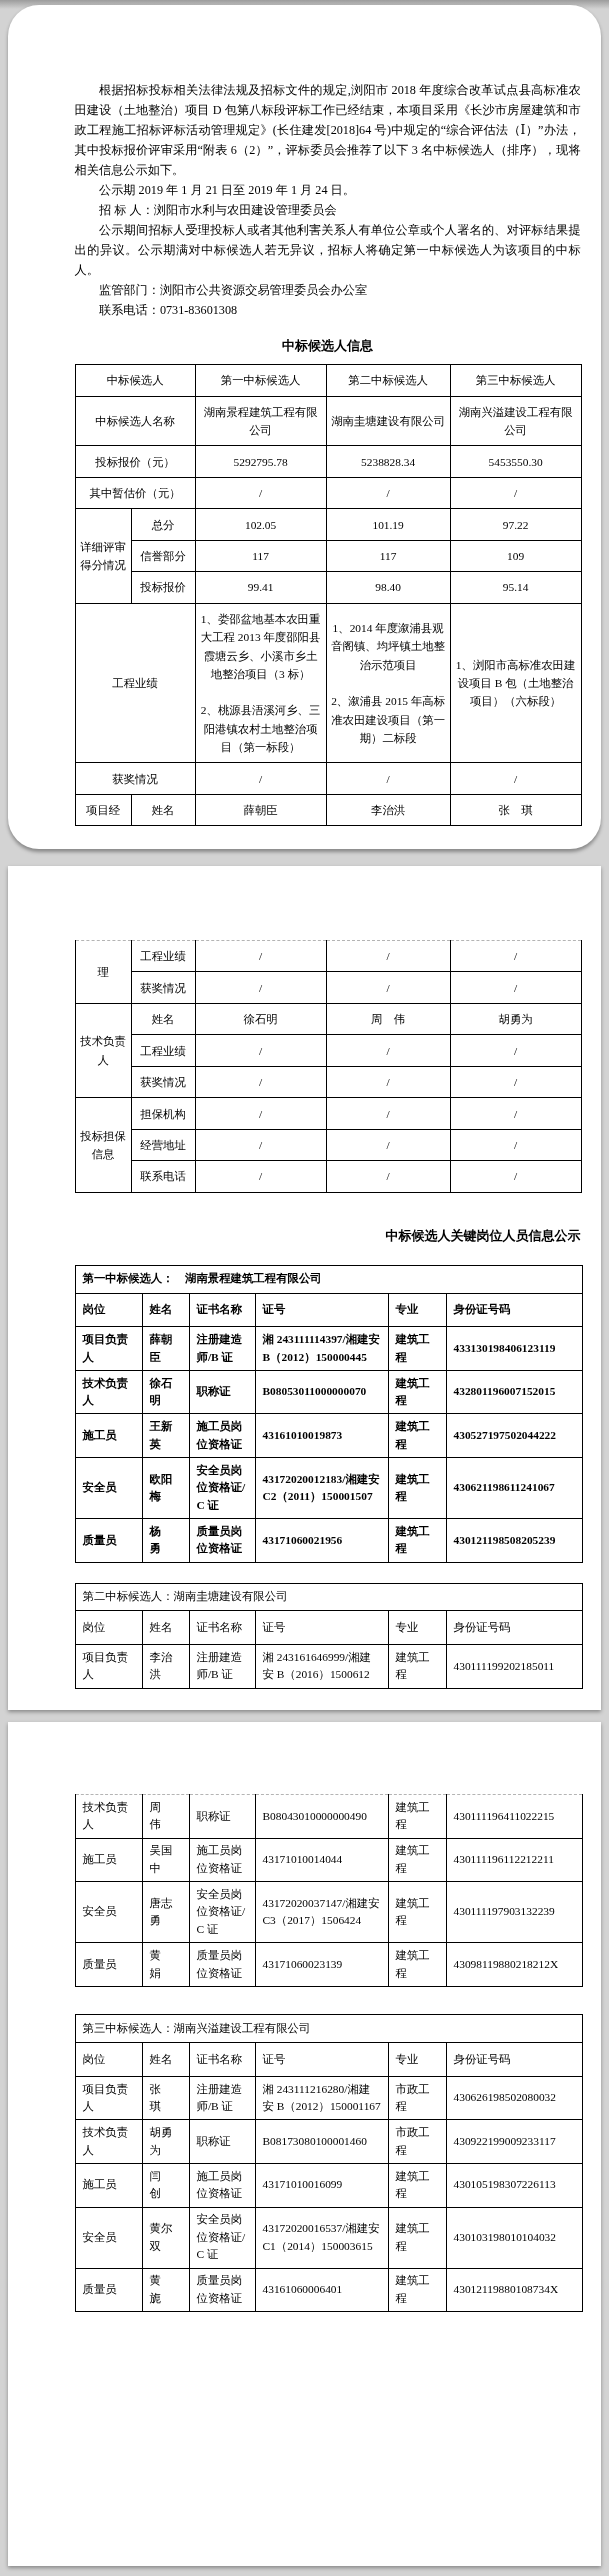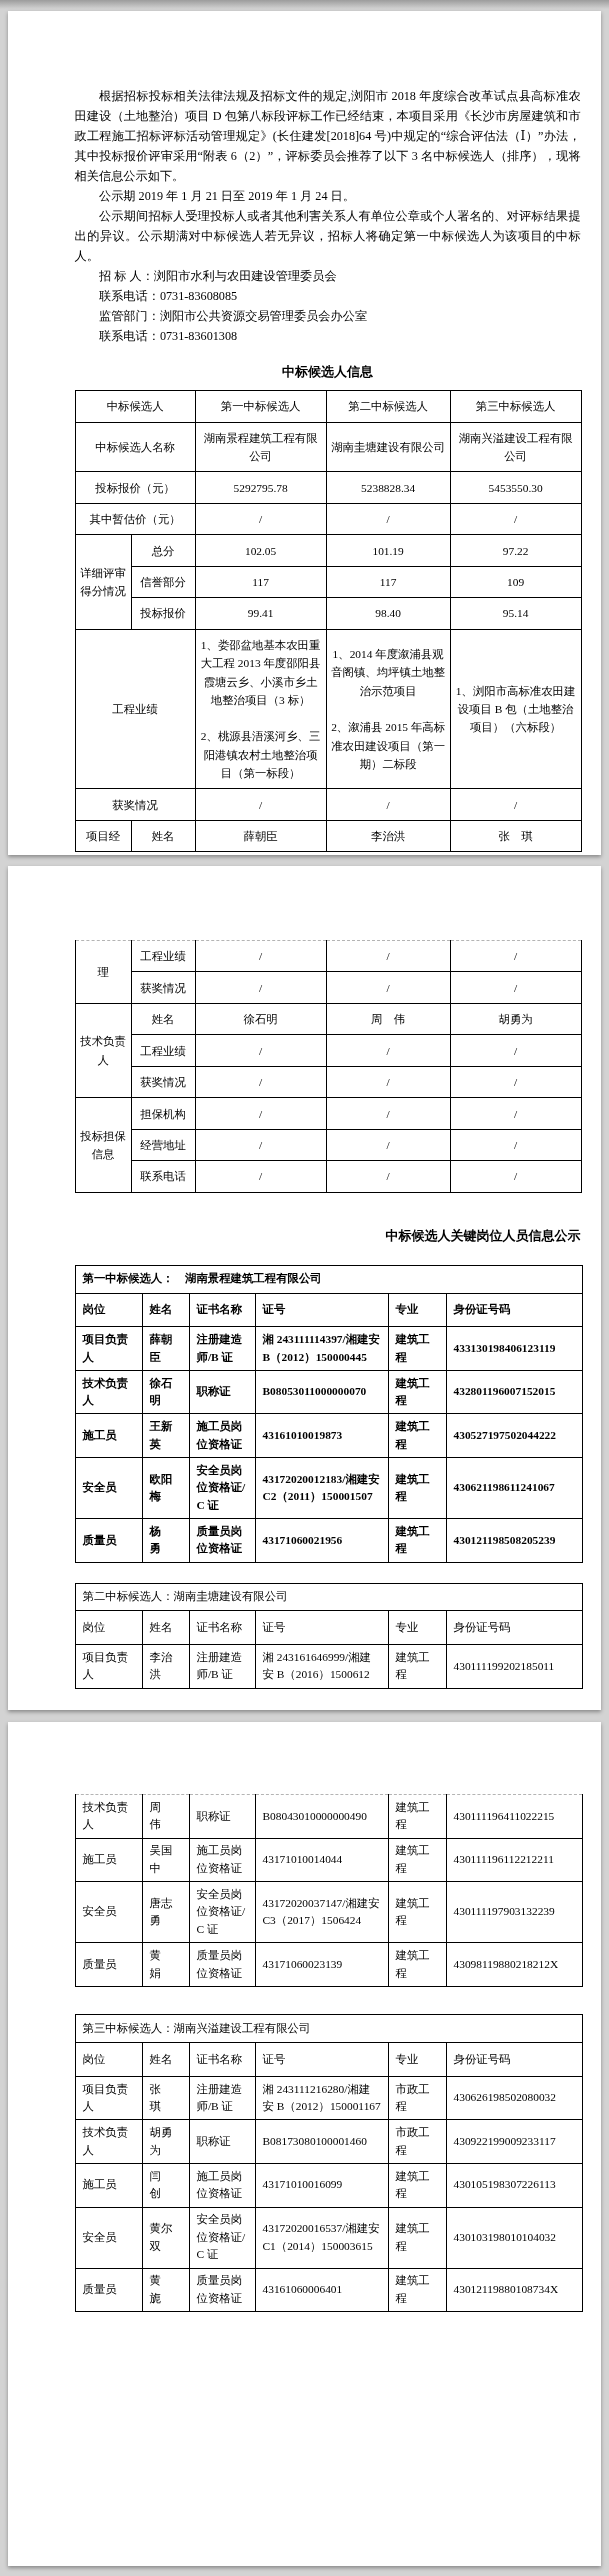--- a/index.html
+++ b/index.html
@@ -11,21 +11,21 @@
   }
   .top-shade {
     position: absolute; top: 0; left: 0; width: 100%; height: 9.2px;
     background: linear-gradient(to bottom, #9c9c9c, rgba(211,211,211,0));
     pointer-events: none;
   }
   .page {
     position: absolute; left: 7.6px; width: 593px; background: #fff;
     box-shadow: 0 2.3px 3.8px rgba(0,0,0,0.35);
   }
-  .pg1 { top: 11px;   height: 844px; }
+  .pg1 { top: 5px;   height: 844px; border-radius: 31px; }
   .pg2 { top: 866px; height: 844px; }
   .pg3 { top: 1722px; height: 844px; }
   .content { padding-left: 67px; padding-right: 20px; }
   .pg1 .content { padding-top: 75px; }
   .pg2 .content { padding-top: 74px; }
   .pg3 .content { padding-top: 72px; }
 
   p.para { margin: 0; font-size: 12.2px; line-height: 20px; text-align: justify; }
   .indent { text-indent: 24.4px; }
 
@@ -59,23 +59,22 @@
 </style>
 </head>
 <body>
 
 <div class="top-shade"></div>
 
 <div class="page pg1">
   <div class="content">
     <p class="para indent">根据招标投标相关法律法规及招标文件的规定,浏阳市 2018 年度综合改革试点县高标准农田建设（土地整治）项目 D 包第八标段评标工作已经结束，本项目采用《长沙市房屋建筑和市政工程施工招标评标活动管理规定》(长住建发[2018]64 号)中规定的“综合评估法（Ⅰ）”办法，其中投标报价评审采用“附表 6（2）”，评标委员会推荐了以下 3 名中标候选人（排序），现将相关信息公示如下。</p>
     <p class="para indent">公示期 2019 年 1 月 21 日至 2019 年 1 月 24 日。</p>
+    <p class="para indent">招 标 人：浏阳市水利与农田建设管理委员会</p>
     <p class="para indent">公示期间招标人受理投标人或者其他利害关系人有单位公章或个人署名的、对评标结果提出的异议。公示期满对中标候选人若无异议，招标人将确定第一中标候选人为该项目的中标人。</p>
-    <p class="para indent">招 标 人：浏阳市水利与农田建设管理委员会</p>
-    <p class="para indent">联系电话：0731-83608085</p>
     <p class="para indent">监管部门：浏阳市公共资源交易管理委员会办公室</p>
     <p class="para indent">联系电话：0731-83601308</p>
 
     <h2 class="doc-title">中标候选人信息</h2>
 
     <table class="doc info">
       <colgroup>
           <col style="width:56px">
           <col style="width:64px">
           <col style="width:131px">

